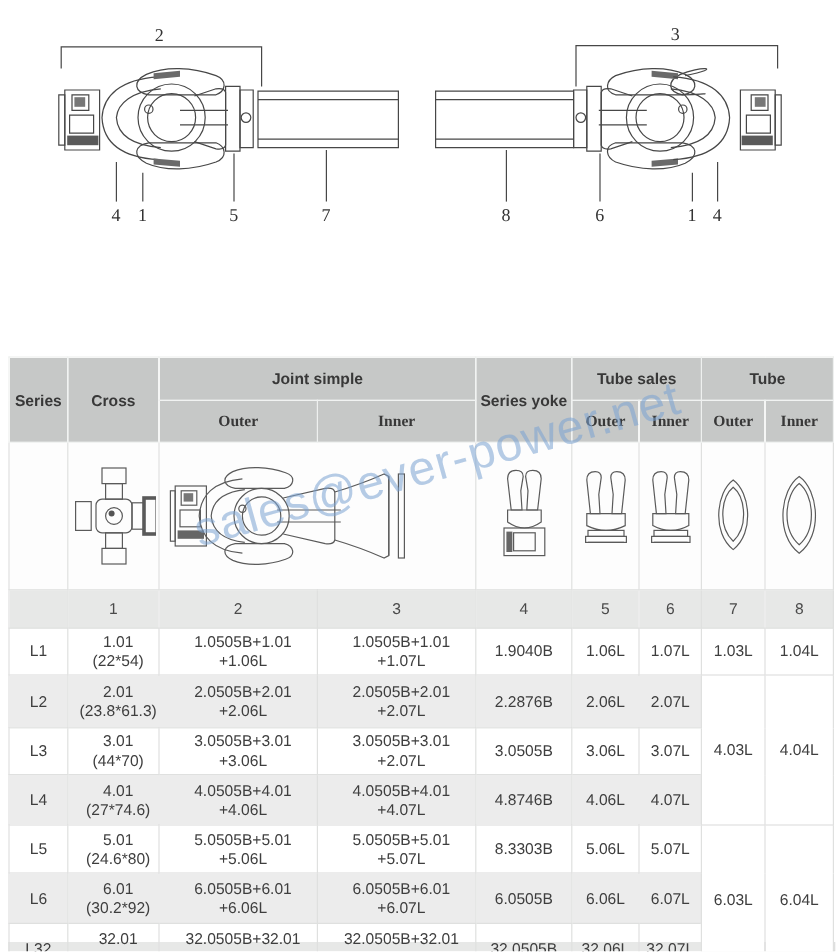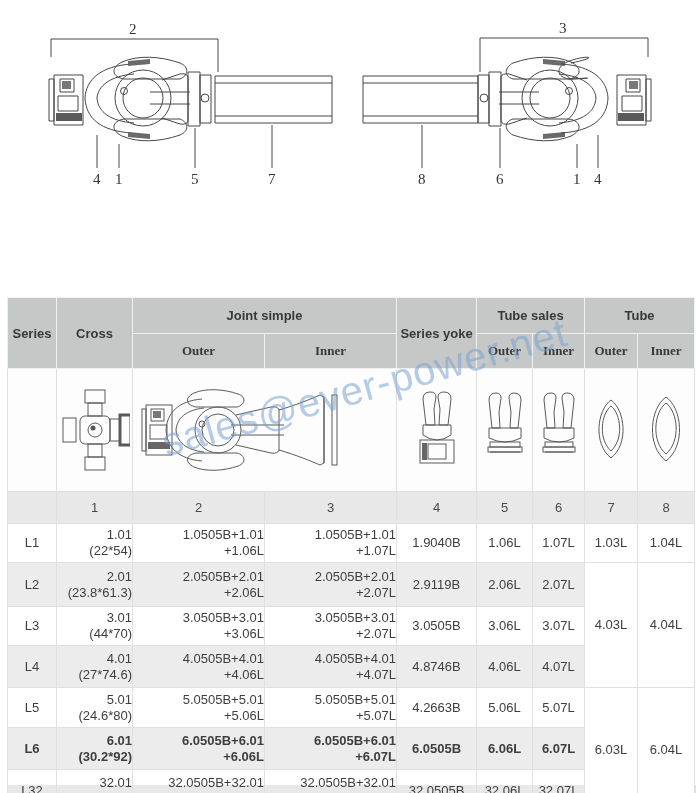--- a/index.html
+++ b/index.html
@@ -19,24 +19,24 @@
       table-layout:fixed;z-index:2;font-size:13px;color:#3e3e3e;}
   table.spec td,table.spec th{overflow:hidden;}
   th{background:#c6c8c7;border:1px solid #eef0ef;font-weight:700;font-size:13px;
      color:#383838;text-align:center;vertical-align:middle;padding:0 2px;}
   td{border:1px solid #dfe0df;text-align:center;vertical-align:middle;padding:0;
      white-space:pre-line;line-height:16px;}
   tr.h1{height:36px;} tr.h2{height:35px;font-family:Liberation Serif, serif;}
   tr.imgrow{height:97px;} tr.imgrow td{background:#fdfdfd;}
   tr.numrow{height:32px;} tr.numrow td{background:#e7e8e7;color:#4a4a4a;}
   tr.dr0{height:39px;} tr.dr1{height:44px;margin-left:28px;} tr.dr2{height:39px;} tr.dr3{height:42px;}
-  tr.dr4{height:40px;margin-top:16px;} tr.dr5{height:42px;font-weight:bold;} tr.dr6{height:42px;}
+  tr.dr4{height:40px;margin-top:16px;} tr.dr5{height:42px;} tr.dr6{height:42px;}
   tr.alt td{background:#ececec;}
   td.merged{background:#fff !important;}
-  td.cl{text-align:right;padding-left:8px;}
+  td.cl{text-align:center;padding-left:8px;}
   #bottom-sliver{position:absolute;left:7px;top:785px;width:687px;height:8px;
       background:#e7e8e7;border-left:1px solid #dfe0df;border-right:1px solid #dfe0df;}
   .icon-svg{display:block;margin:0 auto;}
 </style>
 </head>
 <body>
 
 <div id="stage">
 
   <svg id="diagram" width="700" height="290" viewBox="0 0 700 290">
@@ -292,21 +292,21 @@
         <td class="merged">1.04L</td>
       </tr>
       <tr class="dr1 alt">
         <td>L2</td>
         <td class="cl">2.01
 (23.8*61.3)</td>
         <td class="cl">2.0505B+2.01
 +2.06L</td>
         <td class="cl">2.0505B+2.01
 +2.07L</td>
-        <td>2.9119B</td>
+        <td>2.2876B</td>
         <td>2.06L</td>
         <td>2.07L</td>
         <td class="merged" rowspan="3">4.03L</td>
         <td class="merged" rowspan="3">4.04L</td>
       </tr>
       <tr class="dr2">
         <td>L3</td>
         <td class="cl">3.01
 (44*70)</td>
         <td class="cl">3.0505B+3.01
@@ -330,21 +330,21 @@
         <td>4.07L</td>
       </tr>
       <tr class="dr4">
         <td>L5</td>
         <td class="cl">5.01
 (24.6*80)</td>
         <td class="cl">5.0505B+5.01
 +5.06L</td>
         <td class="cl">5.0505B+5.01
 +5.07L</td>
-        <td>4.2663B</td>
+        <td>8.3303B</td>
         <td>5.06L</td>
         <td>5.07L</td>
         <td class="merged" rowspan="3">6.03L</td>
         <td class="merged" rowspan="3">6.04L</td>
       </tr>
       <tr class="dr5 alt">
         <td>L6</td>
         <td class="cl">6.01
 (30.2*92)</td>
         <td class="cl">6.0505B+6.01

